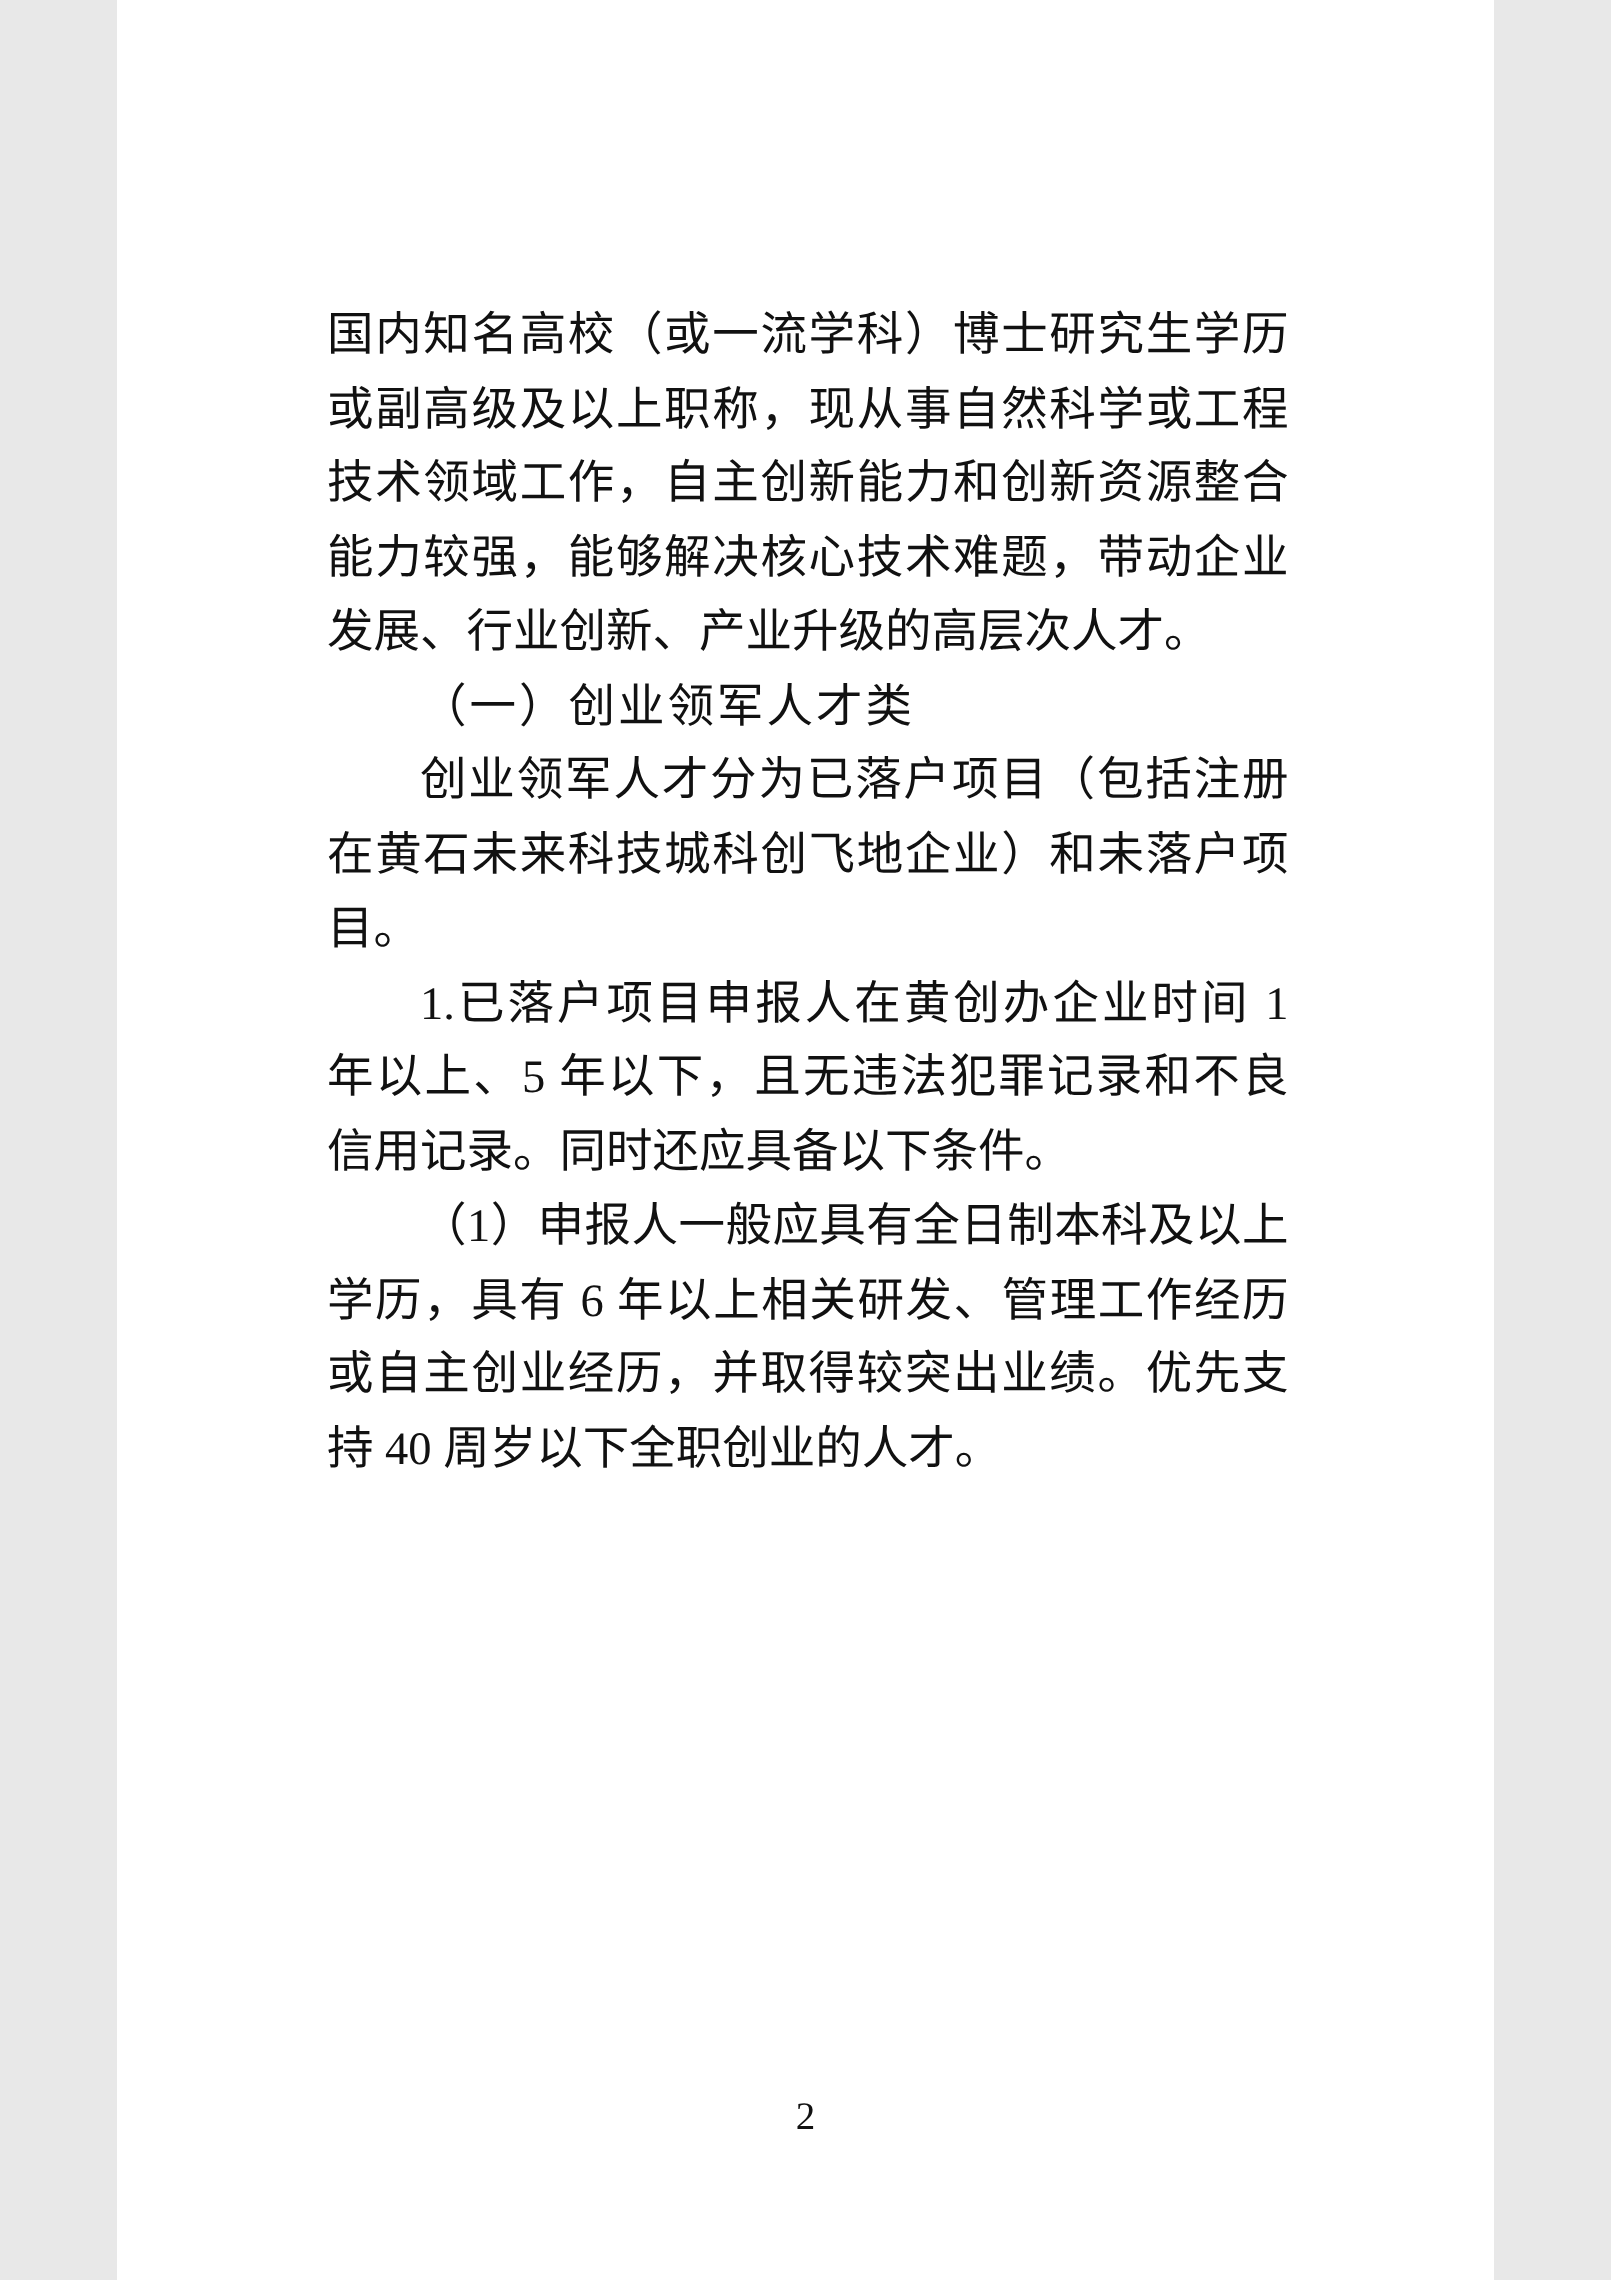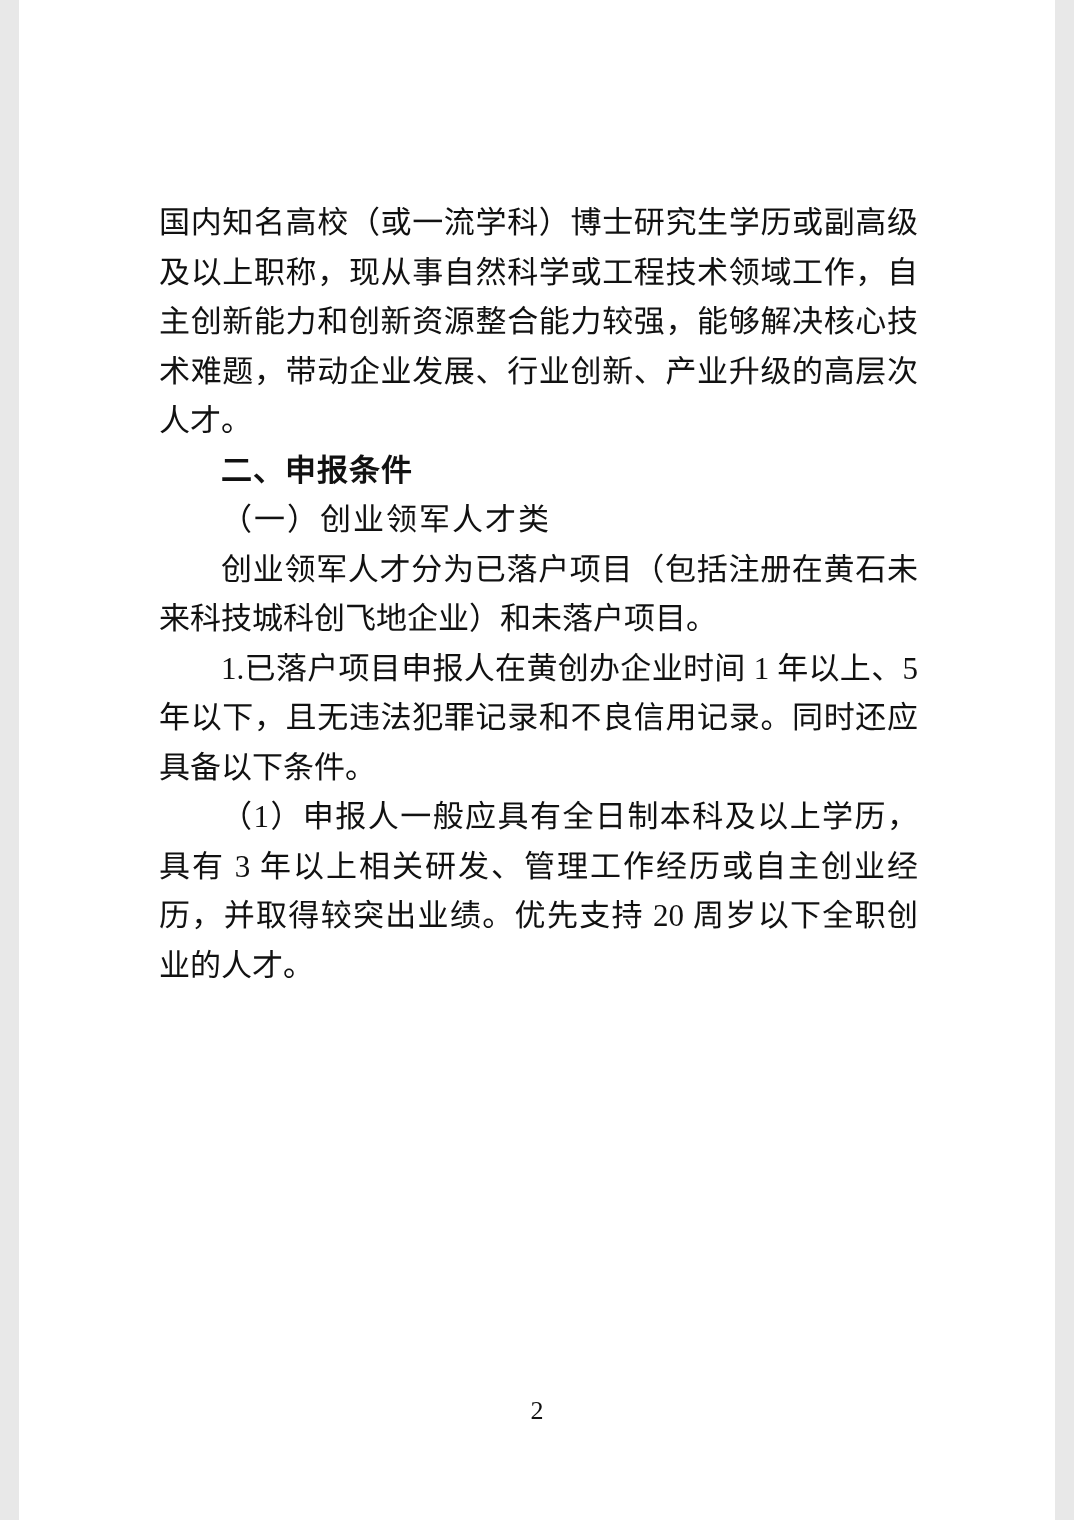--- a/index.html
+++ b/index.html
@@ -2,21 +2,21 @@
 <html lang="zh-CN"><head>
 <meta charset="utf-8">
 <style>
   html, body {
     margin: 0;
     padding: 0;
     background: #e8e8e8;
   }
   .doc-page {
     position: relative;
-    width: 1036px;
+    width: 918px;
     height: 1520px;
     margin: 0 auto;
     background: #ffffff;
     box-sizing: border-box;
     padding: 198px 137px 0 140px;
     color: #111111;
     font-family: "Liberation Serif", "DejaVu Serif", serif;
     font-size: 31px;
     line-height: 49.5px;
     overflow: hidden;
@@ -54,27 +54,26 @@
     color: #111111;
   }
 </style>
 </head>
 <body>
 
 <div class="doc-page">
 
   <p class="continuation">国内知名高校（或一流学科）博士研究生学历或副高级及以上职称，现从事自然科学或工程技术领域工作，自主创新能力和创新资源整合能力较强，能够解决核心技术难题，带动企业发展、行业创新、产业升级的高层次人才。</p>
 
-  <p class="section-heading">二、申报条件</p>
 
   <p class="subsection-heading">（一）创业领军人才类</p>
 
   <p class="para-indent">创业领军人才分为已落户项目（包括注册在黄石未来科技城科创飞地企业）和未落户项目。</p>
 
   <p class="para-indent">1.已落户项目申报人在黄创办企业时间 1 年以上、5 年以下，且无违法犯罪记录和不良信用记录。同时还应具备以下条件。</p>
 
-  <p class="para-indent">（1）申报人一般应具有全日制本科及以上学历，具有 3 年以上相关研发、管理工作经历或自主创业经历，并取得较突出业绩。优先支持 20 周岁以下全职创业的人才。</p>
+  <p class="para-indent">（1）申报人一般应具有全日制本科及以上学历，具有 6 年以上相关研发、管理工作经历或自主创业经历，并取得较突出业绩。优先支持 40 周岁以下全职创业的人才。</p>
 
 
 
   <div class="page-number">2</div>
 
 </div>
 
 </body></html>

